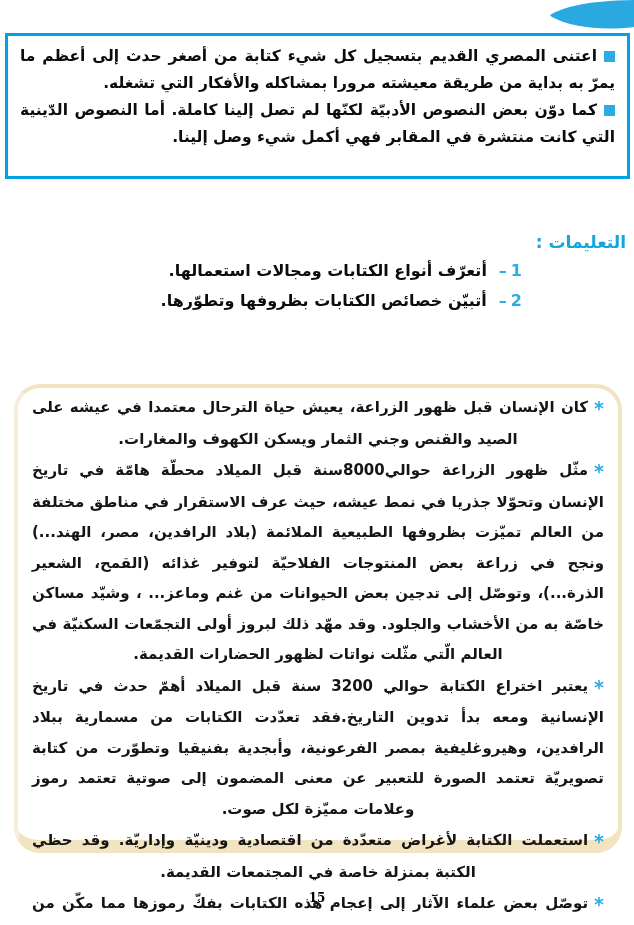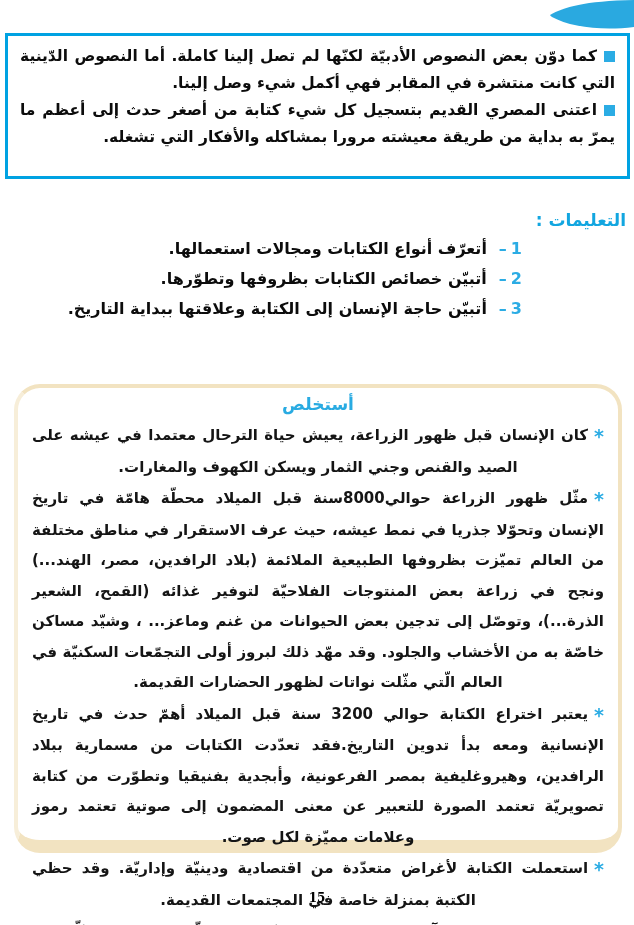--- a/index.html
+++ b/index.html
@@ -33,21 +33,21 @@
     text-align:justify;
   }
   .intro-item{margin:0;}
   .sq-bullet{
     display:inline-block;width:11px;height:11px;
     background:#2bacE4;background-color:#2bace4;
     margin-left:7px;vertical-align:-1px;
   }
 
   
-  .instructions{position:absolute;top:210px;right:0;width:624px;}
+  .instructions{position:absolute;top:232px;right:0;width:624px;}
   .instructions-title{
     color:#12a6e0;font-size:17px;font-weight:bold;
     margin:0 8px 6px 0;
   }
   .instruction-item{
     margin:0 112px 4px 0;
     font-size:16px;font-weight:bold;color:#0c0c0c;
     line-height:26px;
   }
   .instruction-num{color:#2bace4;font-weight:bold;display:inline-block;margin-left:4px;}
@@ -95,33 +95,31 @@
 <div class="page">
 
   <div class="logo">
     <svg width="84" height="32" viewBox="0 0 84 32">
       <path d="M0,15 C14,7 34,1 84,0 L84,27 C52,31 20,27 2,17 C1,16.4 0.4,15.6 0,15 Z" fill="#2aa9e0"></path>
     </svg>
     <span class="logo-label">إضاءات</span>
   </div>
 
   <div class="intro-box">
+    <p class="intro-item"><span class="sq-bullet"></span><span>اعتنى المصري القديم بتسجيل كل شيء كتابة من أصغر حدث إلى أعظم ما يمرّ به بداية من طريقة معيشته مرورا بمشاكله والأفكار التي تشغله.</span></p>
     <p class="intro-item"><span class="sq-bullet"></span><span>كما دوّن بعض النصوص الأدبيّة لكنّها لم تصل إلينا كاملة. أما النصوص الدّينية التي كانت منتشرة في المقابر فهي أكمل شيء وصل إلينا.</span></p>
-    <p class="intro-item"><span class="sq-bullet"></span><span>اعتنى المصري القديم بتسجيل كل شيء كتابة من أصغر حدث إلى أعظم ما يمرّ به بداية من طريقة معيشته مرورا بمشاكله والأفكار التي تشغله.</span></p>
   </div>
 
   <div class="instructions">
     <p class="instructions-title">التعليمات :</p>
     <p class="instruction-item"><span class="instruction-num">1</span><span class="instruction-dash">–</span><span>أتعرّف أنواع الكتابات ومجالات استعمالها.</span></p>
     <p class="instruction-item"><span class="instruction-num">2</span><span class="instruction-dash">–</span><span>أتبيّن خصائص الكتابات بظروفها وتطوّرها.</span></p>
-    <p class="instruction-item"><span class="instruction-num">3</span><span class="instruction-dash">–</span><span>أتبيّن حاجة الإنسان إلى الكتابة وعلاقتها ببداية التاريخ.</span></p>
   </div>
 
   <div class="summary-box">
-    <p class="summary-title">أستخلص</p>
     <p class="summary-par"><span class="star-bullet">*</span><span>كان الإنسان قبل ظهور الزراعة، يعيش حياة الترحال معتمدا في عيشه على الصيد والقنص وجني الثمار ويسكن الكهوف والمغارات.</span></p>
     <p class="summary-par"><span class="star-bullet">*</span><span>مثّل ظهور الزراعة حوالي8000سنة قبل الميلاد محطّة هامّة في تاريخ الإنسان وتحوّلا جذريا في نمط عيشه، حيث عرف الاستقرار في مناطق مختلفة من العالم تميّزت بظروفها الطبيعية الملائمة (بلاد الرافدين، مصر، الهند...) ونجح في زراعة بعض المنتوجات الفلاحيّة لتوفير غذائه (القمح، الشعير الذرة...)، وتوصّل إلى تدجين بعض الحيوانات من غنم وماعز... ، وشيّد مساكن خاصّة به من الأخشاب والجلود. وقد مهّد ذلك لبروز أولى التجمّعات السكنيّة في العالم الّتي مثّلت نواتات لظهور الحضارات القديمة.</span></p>
     <p class="summary-par"><span class="star-bullet">*</span><span>يعتبر اختراع الكتابة حوالي 3200 سنة قبل الميلاد أهمّ حدث في تاريخ الإنسانية ومعه بدأ تدوين التاريخ.فقد تعدّدت الكتابات من مسمارية ببلاد الرافدين، وهيروغليفية بمصر الفرعونية، وأبجدية بفنيقيا وتطوّرت من كتابة تصويريّة تعتمد الصورة للتعبير عن معنى المضمون إلى صوتية تعتمد رموز وعلامات مميّزة لكل صوت.</span></p>
     <p class="summary-par"><span class="star-bullet">*</span><span>استعملت الكتابة لأغراض متعدّدة من اقتصادية ودينيّة وإداريّة. وقد حظي الكتبة بمنزلة خاصة في المجتمعات القديمة.</span></p>
     <p class="summary-par"><span class="star-bullet">*</span><span>توصّل بعض علماء الآثار إلى إعجام هذه الكتابات بفكّ رموزها مما مكّن من معرفة محتوياتها واكتشاف تاريخ الحضارات القديمة.</span></p>
   </div>
 
   <div class="page-number">15</div>
 
 </div>

